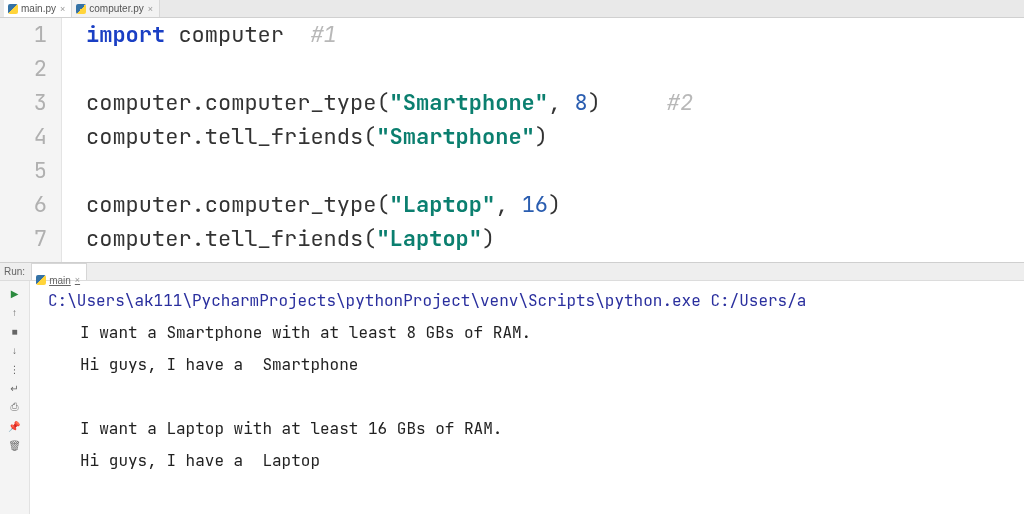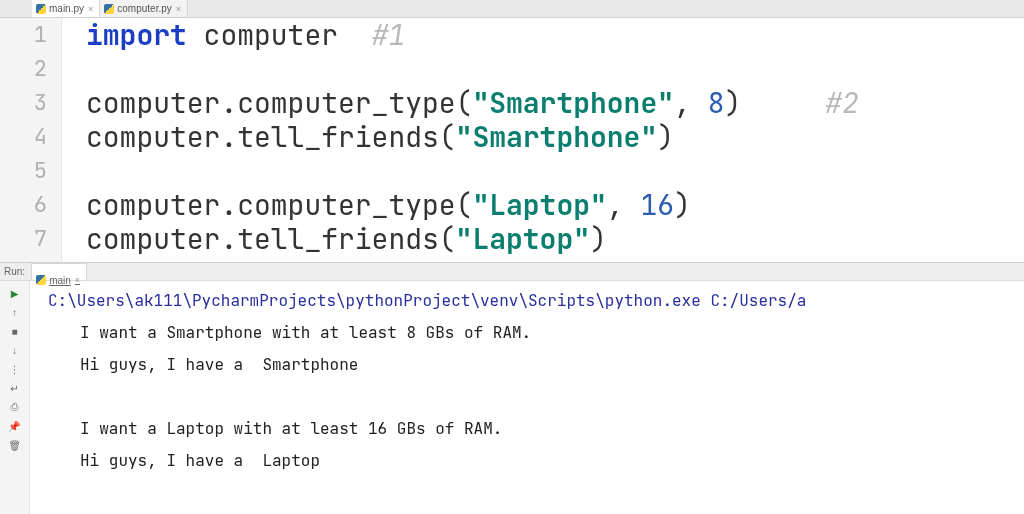--- a/index.html
+++ b/index.html
@@ -26,21 +26,21 @@
     color: #555;
   }
   .file-tab {
     display: flex; align-items: center;
     padding: 1px 6px 1px 4px;
     border-right: 1px solid #d8d8d8;
     background: #f2f2f2;
     height: 100%;
     cursor: pointer;
   }
-  .file-tab.active { background: #fff; margin-left: 28px; }
+  .file-tab.active { background: #fff; }
   .py-icon {
     display: inline-block;
     width: 10px; height: 10px;
     margin-right: 3px;
     border-radius: 2px;
     background: linear-gradient(135deg,#3572A5 50%, #ffd43b 50%);
   }
   .tab-close {
     margin-left: 4px;
     color: #999;
@@ -63,21 +63,21 @@
     font-family: "JetBrains Mono","Consolas",monospace;
     font-size: 22px;
     line-height: 34px;
     user-select: none;
     border-right: 1px solid #e4e4e4;
   }
   .code {
     flex: 1;
     padding: 0 0 0 24px;
     font-family: "JetBrains Mono","Consolas",monospace;
-    font-size: 28px;
+    font-size: 22px;
     line-height: 34px;
     white-space: pre;
     overflow: hidden;
   }
   .tok-kw  { color: #1a3fc4; font-weight: 600; }
   .tok-str { color: #0b7f6f; font-weight: 600; }
   .tok-num { color: #2a5db0; }
   .tok-com { color: #b8b8b8; font-style: italic; }
   .tok-id  { color: #333; }
 

